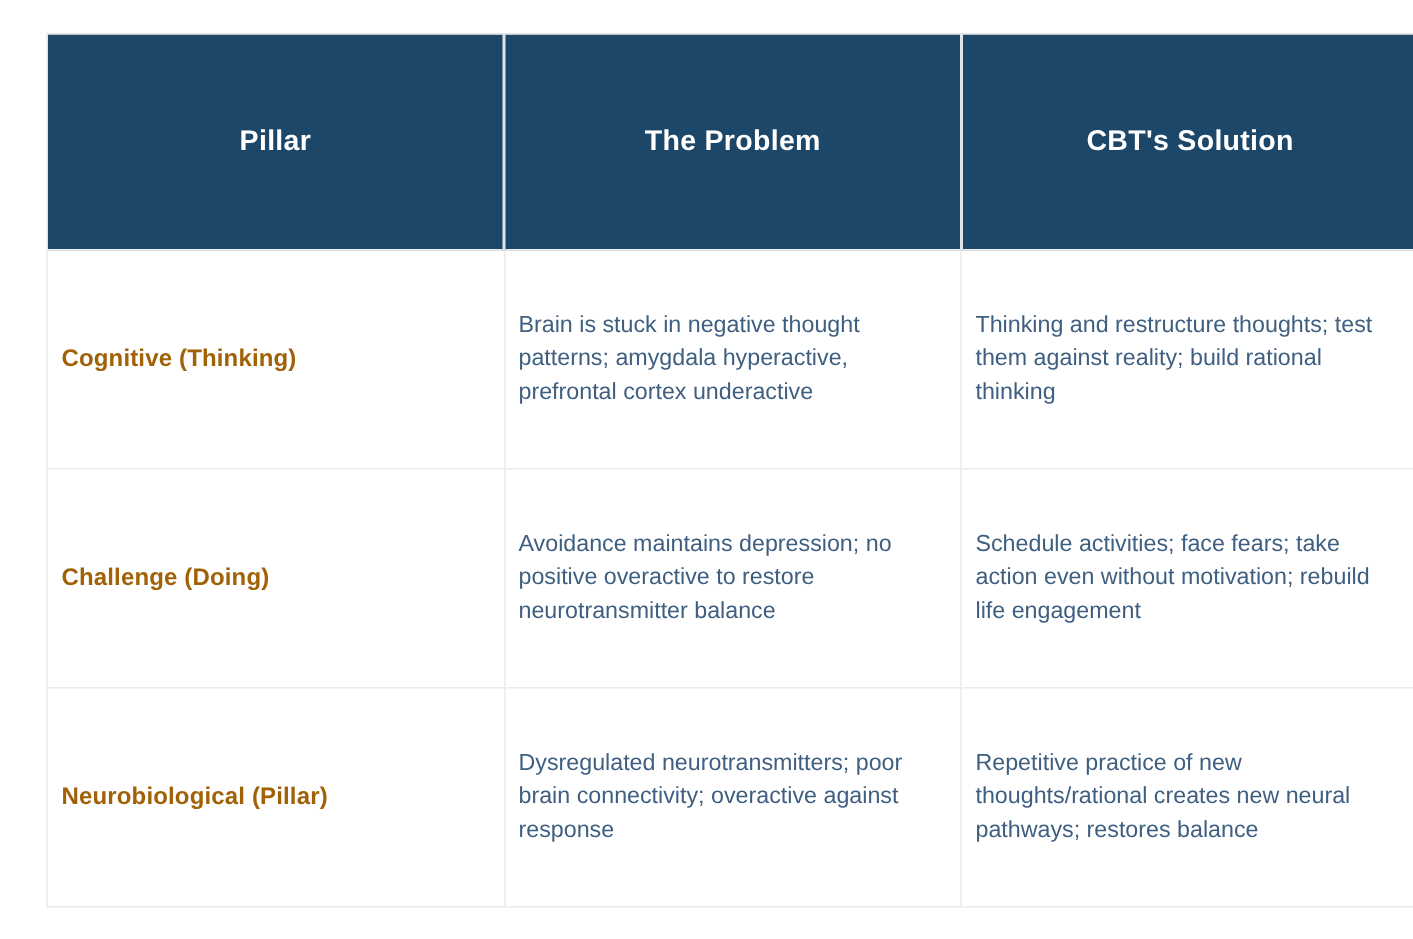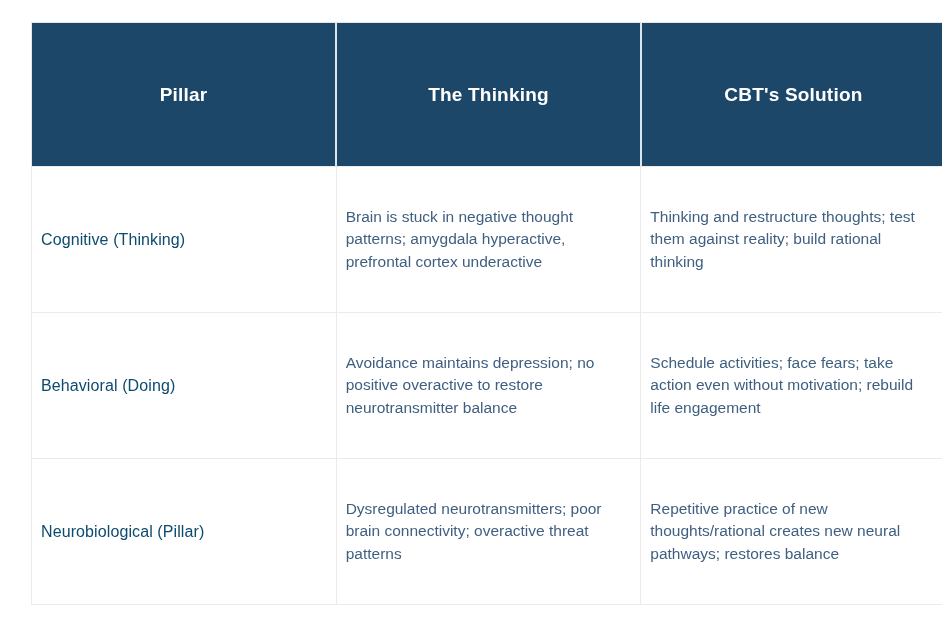--- a/index.html
+++ b/index.html
@@ -43,49 +43,49 @@
     border: 1px solid #ebebeb;
     background: #ffffff;
     color: #3f5f81;
     font-size: 15.5px;
     line-height: 1.45;
     vertical-align: middle;
     height: 145px;
     padding: 0 9px;
   }
   table.cbt-table tbody td.pillar {
-    color: #0c4a6e;
-    font-weight: 400;
+    color: #a16207;
+    font-weight: 700;
     font-size: 16px;
     letter-spacing: 0.1px;
   }
 </style>
 </head>
 <body>
 
 <div class="page">
   <table class="cbt-table">
     <thead>
       <tr>
         <th>Pillar</th>
-        <th>The Thinking</th>
+        <th>The Problem</th>
         <th>CBT's Solution</th>
       </tr>
     </thead>
     <tbody>
       <tr>
         <td class="pillar">Cognitive (Thinking)</td>
         <td>Brain is stuck in negative thought patterns; amygdala hyperactive, prefrontal cortex underactive</td>
         <td>Thinking and restructure thoughts; test them against reality; build rational thinking</td>
       </tr>
       <tr>
-        <td class="pillar">Behavioral (Doing)</td>
+        <td class="pillar">Challenge (Doing)</td>
         <td>Avoidance maintains depression; no positive overactive to restore neurotransmitter balance</td>
         <td>Schedule activities; face fears; take action even without motivation; rebuild life engagement</td>
       </tr>
       <tr>
         <td class="pillar">Neurobiological (Pillar)</td>
-        <td>Dysregulated neurotransmitters; poor brain connectivity; overactive threat patterns</td>
+        <td>Dysregulated neurotransmitters; poor brain connectivity; overactive against response</td>
         <td>Repetitive practice of new thoughts/rational creates new neural pathways; restores balance</td>
       </tr>
     </tbody>
   </table>
 </div>
 
 </body></html>

